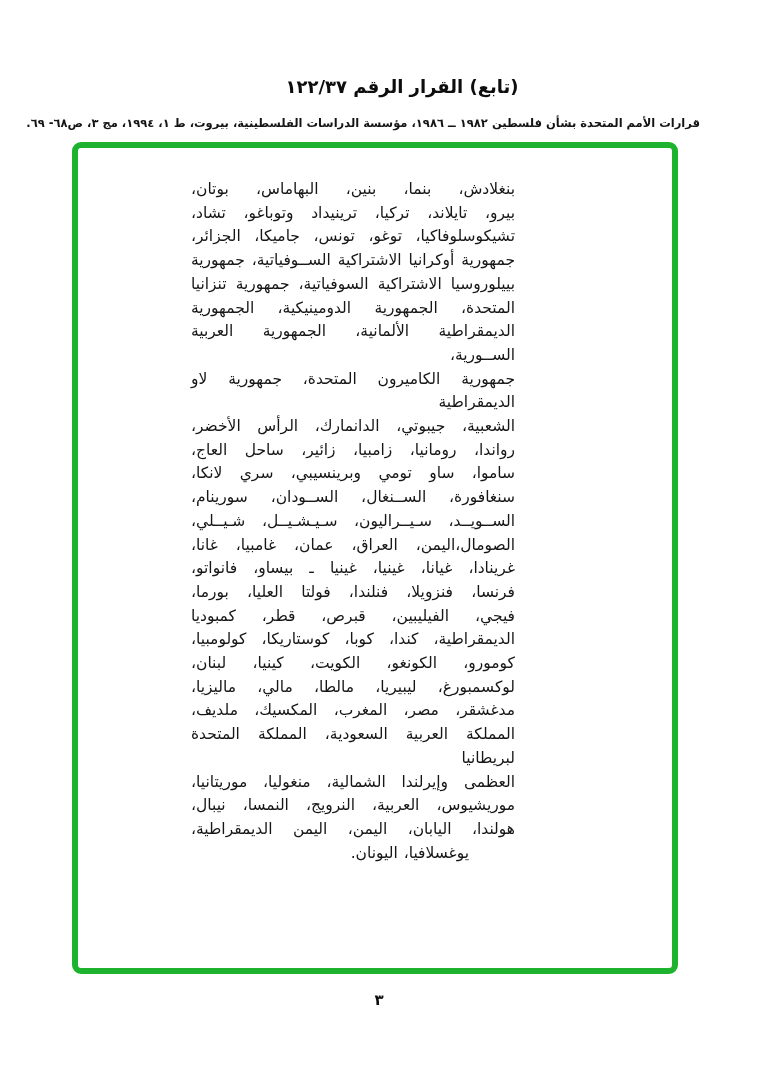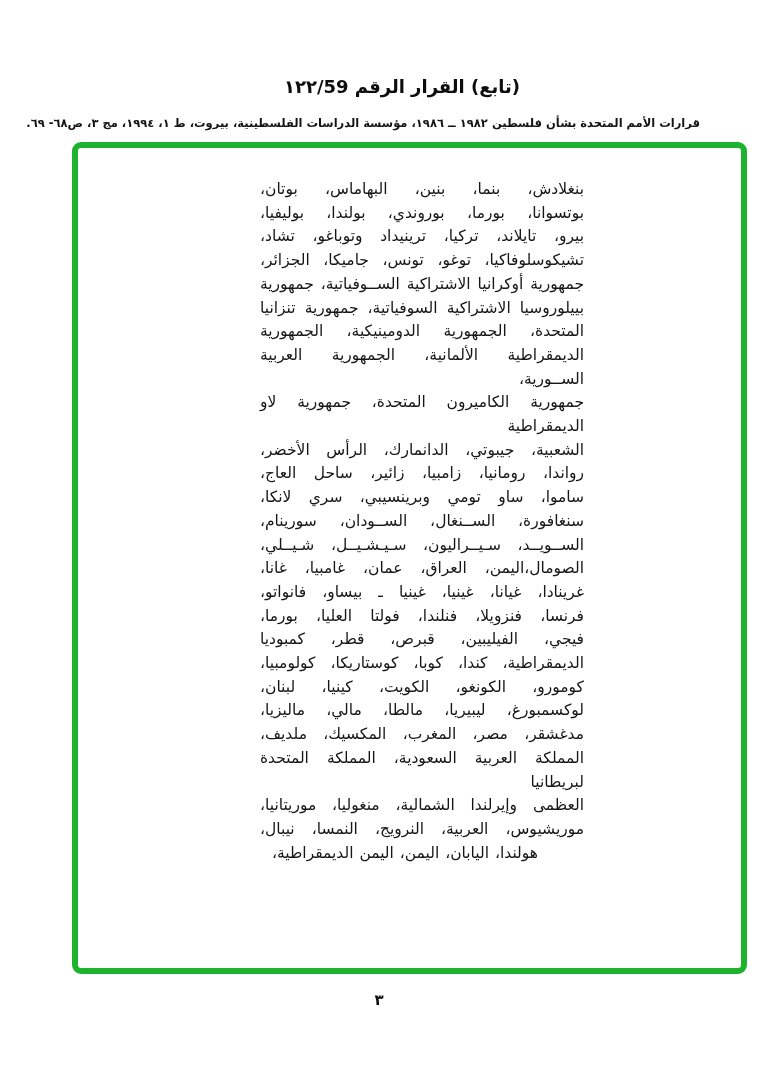--- a/index.html
+++ b/index.html
@@ -36,21 +36,21 @@
     margin-top: 19px;
     font-size: 11.5px;
     font-weight: bold;
     color: #141414;
     white-space: nowrap;
   }
   .highlight-box {
     position: absolute;
     left: 72px;
     top: 142px;
-    width: 675px;
+    width: 606px;
     height: 832px;
     box-sizing: border-box;
     border: 6px solid #1db32e;
     border-radius: 9px;
     background: transparent;
   }
   .text-block {
     position: absolute;
     top: 30px;
     right: 157px;
@@ -81,28 +81,27 @@
     font-weight: bold;
     color: #0d0d0d;
   }
 </style>
 </head>
 <body>
 
 <div class="page">
 
   <div class="header">
-    <h1 class="doc-title">(تابع) القرار الرقم ١٢٢/59</h1>
+    <h1 class="doc-title">(تابع) القرار الرقم ١٢٢/٣٧</h1>
     <div class="doc-citation">قرارات الأمم المتحدة بشأن فلسطين ١٩٨٢ ــ ١٩٨٦، مؤسسة الدراسات الفلسطينية، بيروت، ط ١، ١٩٩٤، مج ٣، ص٦٨- ٦٩.</div>
   </div>
 
   <div class="highlight-box">
     <div class="text-block">
       <div class="text-line">بنغلادش، بنما، بنين، البهاماس، بوتان،</div>
-      <div class="text-line">بوتسوانا، بورما، بوروندي، بولندا، بوليفيا،</div>
       <div class="text-line">بيرو، تايلاند، تركيا، ترينيداد وتوباغو، تشاد،</div>
       <div class="text-line">تشيكوسلوفاكيا، توغو، تونس، جاميكا، الجزائر،</div>
       <div class="text-line">جمهورية أوكرانيا الاشتراكية الســوفياتية، جمهورية</div>
       <div class="text-line">بييلوروسيا الاشتراكية السوفياتية، جمهورية تنزانيا</div>
       <div class="text-line">المتحدة، الجمهورية الدومينيكية، الجمهورية</div>
       <div class="text-line">الديمقراطية الألمانية، الجمهورية العربية الســورية،</div>
       <div class="text-line">جمهورية الكاميرون المتحدة، جمهورية لاو الديمقراطية</div>
       <div class="text-line">الشعبية، جيبوتي، الدانمارك، الرأس الأخضر،</div>
       <div class="text-line">رواندا، رومانيا، زامبيا، زائير، ساحل العاج،</div>
       <div class="text-line">ساموا، ساو تومي وبرينسيبي، سري لانكا،</div>
@@ -113,18 +112,19 @@
       <div class="text-line">فرنسا، فنزويلا، فنلندا، فولتا العليا، بورما،</div>
       <div class="text-line">فيجي، الفيليبين، قبرص، قطر، كمبوديا</div>
       <div class="text-line">الديمقراطية، كندا، كوبا، كوستاريكا، كولومبيا،</div>
       <div class="text-line">كومورو، الكونغو، الكويت، كينيا، لبنان،</div>
       <div class="text-line">لوكسمبورغ، ليبيريا، مالطا، مالي، ماليزيا،</div>
       <div class="text-line">مدغشقر، مصر، المغرب، المكسيك، ملديف،</div>
       <div class="text-line">المملكة العربية السعودية، المملكة المتحدة لبريطانيا</div>
       <div class="text-line">العظمى وإيرلندا الشمالية، منغوليا، موريتانيا،</div>
       <div class="text-line">موريشيوس، العربية، النرويج، النمسا، نيبال،</div>
       <div class="text-line">هولندا، اليابان، اليمن، اليمن الديمقراطية،</div>
+      <div class="text-line">يوغسلافيا، اليونان.</div>
     </div>
   </div>
 
   <div class="page-number">٣</div>
 
 </div>
 
 </body></html>

